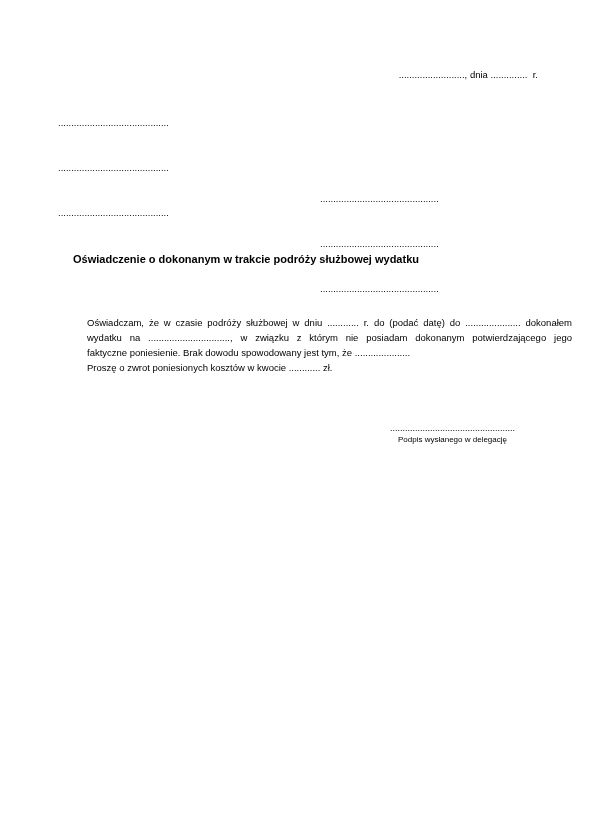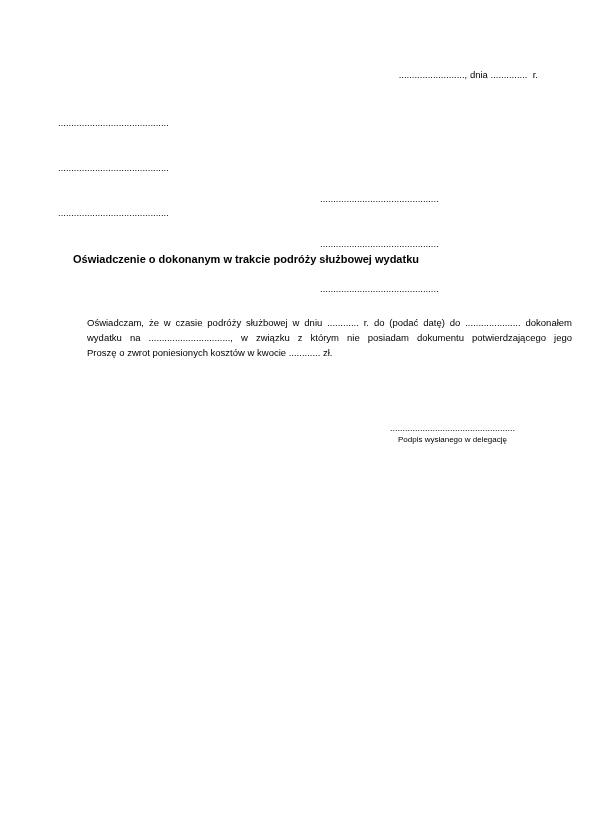--- a/index.html
+++ b/index.html
@@ -98,21 +98,22 @@
     <div>.............................................</div>
     <div>.............................................</div>
   </div>
 
   <div class="doc-title">
     <div>Oświadczenie o dokonanym w trakcie podróży służbowej wydatku</div>
   </div>
 
   <div class="statement">
     <div class="just">Oświadczam, że w czasie podróży służbowej w dniu ............ r. do (podać datę) do ..................... dokonałem</div>
-    <div class="just">wydatku na ..............................., w związku z którym nie posiadam dokumentu potwierdzającego jego</div>
+    <div class="just">wydatku na ..............................., w związku z którym nie posiadam dokonanym potwierdzającego jego</div>
+    <div>faktyczne poniesienie. Brak dowodu spowodowany jest tym, że .....................</div>
     <div>Proszę o zwrot poniesionych kosztów w kwocie ............ zł.</div>
   </div>
 
   <div class="signature-block">
     <div class="dots">..................................................</div>
     <div class="caption">Podpis wysłanego w delegację</div>
   </div>
 
 </div>
 

